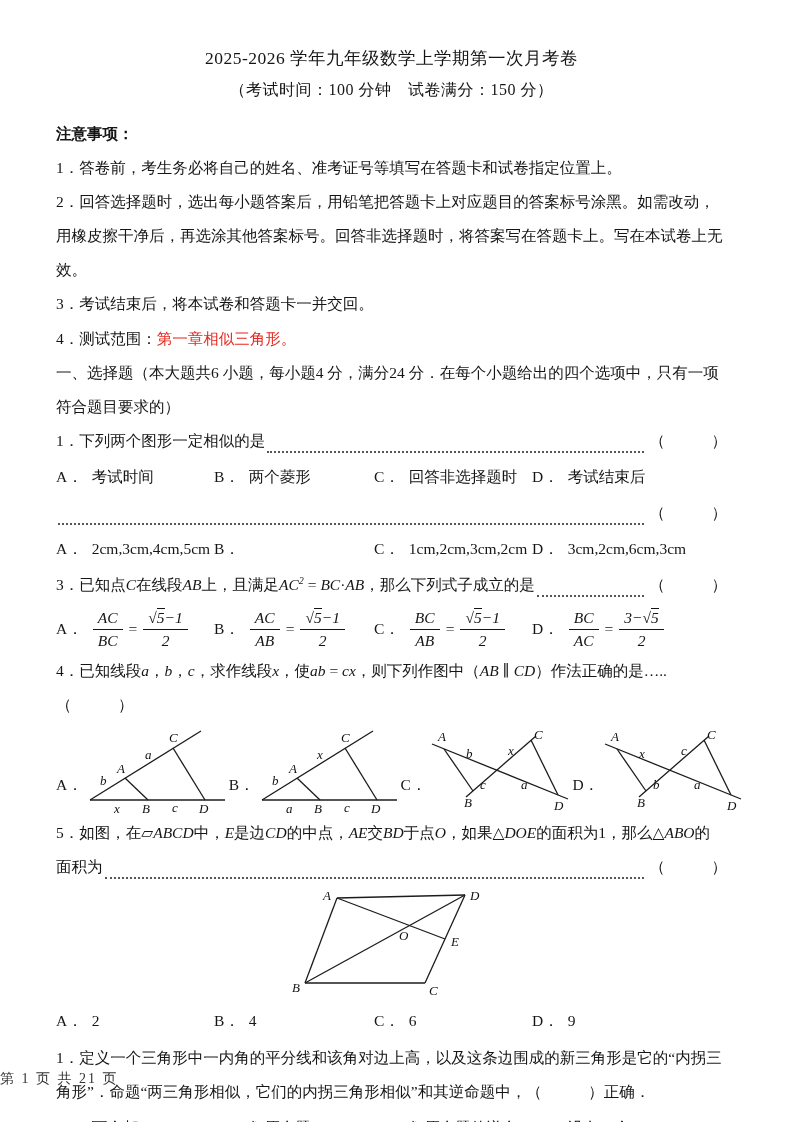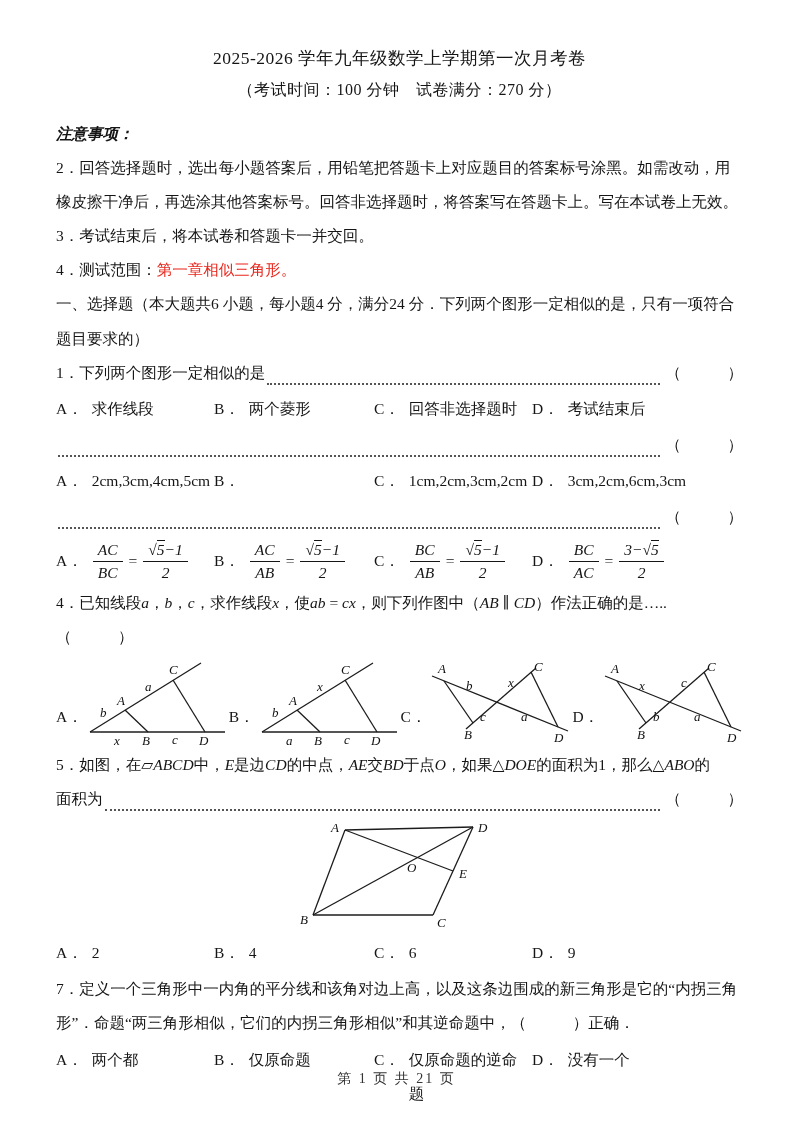--- a/index.html
+++ b/index.html
@@ -1,25 +1,25 @@
 <!DOCTYPE html>
 <html><head>
 <meta charset="utf-8">
 <style>
   html,body{margin:0;padding:0;background:#e9e9e9;}
   body{font-family:"Liberation Serif","DejaVu Serif",serif;}
   .page{
     position:relative;width:793px;height:1122px;background:#ffffff;
-    box-sizing:border-box;padding:46px 50px 0 56px;color:#151515;
+    box-sizing:border-box;padding:46px 66px 0 56px;color:#151515;
     font-size:15.5px;overflow:hidden;margin:0 auto;
   }
   .center{text-align:center;}
   .title{font-size:17.5px;letter-spacing:.5px;}
   .subtitle{font-size:16px;margin-top:10px;letter-spacing:.5px;}
-  .bold{font-weight:bold;font-style:italic;}
+  .bold{font-weight:bold;}
   .red{color:#e8281e;}
   .it{font-style:italic;}
   sup{font-size:.65em;}
   .blk{line-height:2.2;}
   .notice{margin-top:16px;}
   .qline{display:flex;align-items:flex-end;line-height:2.2;}
   .leader{flex:1 1 auto;min-width:24px;border-bottom:2px dotted #555;margin:0 6px 0 2px;transform:translateY(-5px);}
   .bracket{white-space:pre;}
   .optrow{display:flex;line-height:2.2;margin:2px 0;}
   .opt{display:flex;align-items:baseline;}
@@ -37,48 +37,49 @@
   .rad{border-top:1px solid #151515;}
   .sq{font-style:normal;}
   
   .figrow{display:flex;align-items:center;margin:6px 0 2px 0;}
   .figitem{display:flex;align-items:center;flex:1;}
   .figitem .lab{margin-right:4px;transform:translateY(14px);}
   svg{display:block;}
   svg line{stroke:#1c1c1c;stroke-width:1.3;}
   svg text{font-family:"Liberation Serif","DejaVu Serif",serif;font-style:italic;font-size:13px;fill:#111;}
   .q5figwrap{display:flex;justify-content:center;margin:4px 0 2px 0;}
-  .footer{position:absolute;left:0;right:0;bottom:34px;text-align:center;font-size:14px;color:#333;letter-spacing:2px;}
+  .footer{position:absolute;left:0;right:0;bottom:34px;text-align:left;font-size:14px;color:#333;letter-spacing:2px;}
 </style>
 </head>
 <body>
 
 <div class="page">
 
   <div class="center title">2025-2026 学年九年级数学上学期第一次月考卷</div>
-  <div class="center subtitle">（考试时间：100 分钟　试卷满分：270 分）</div>
+  <div class="center subtitle">（考试时间：100 分钟　试卷满分：150 分）</div>
 
   <div class="notice blk">
     <div class="bold">注意事项：</div>
+    <div class="blk">1．答卷前，考生务必将自己的姓名、准考证号等填写在答题卡和试卷指定位置上。</div>
     <div class="blk">2．回答选择题时，选出每小题答案后，用铅笔把答题卡上对应题目的答案标号涂黑。如需改动，用橡皮擦干净后，再选涂其他答案标号。回答非选择题时，将答案写在答题卡上。写在本试卷上无效。</div>
     <div class="blk">3．考试结束后，将本试卷和答题卡一并交回。</div>
     <div class="blk"><span>4．测试范围：</span><span class="red" style="color: rgb(232, 40, 30);">第一章相似三角形。</span></div>
   </div>
 
-  <div class="blk">一、选择题（本大题共6 小题，每小题4 分，满分24 分．下列两个图形一定相似的是，只有一项符合题目要求的）</div>
+  <div class="blk">一、选择题（本大题共6 小题，每小题4 分，满分24 分．在每个小题给出的四个选项中，只有一项符合题目要求的）</div>
 
   <div class="qline">
     <span>1．下列两个图形一定相似的是</span>
     <span class="leader"></span>
     <span class="bracket">（　　　）</span>
   </div>
   <div class="optrow">
     <span class="opt o1">
         <span class="lab">A．</span>
-        <span>求作线段</span>
+        <span>考试时间</span>
       </span>
     <span class="opt o2">
         <span class="lab">B．</span>
         <span>两个菱形</span>
       </span>
     <span class="opt o3">
         <span class="lab">C．</span>
         <span>回答非选择题时</span>
       </span>
     <span class="opt o4">
@@ -103,20 +104,21 @@
         <span class="lab">C．</span>
         <span>1cm,2cm,3cm,2cm</span>
       </span>
     <span class="opt o4">
         <span class="lab">D．</span>
         <span>3cm,2cm,6cm,3cm</span>
       </span>
   </div>
 
   <div class="qline">
+    <span><span>3．已知点</span><span class="it">C</span><span>在线段</span><span class="it">AB</span><span>上，且满足</span><span class="it">AC</span><sup class="it">2</sup><span> = </span><span class="it">BC</span><span>·</span><span class="it">AB</span><span>，那么下列式子成立的是</span></span>
     <span class="leader"></span>
     <span class="bracket">（　　　）</span>
   </div>
   <div class="eqrow">
     <span class="eq o1">
       <span class="lab">A．</span>
       <span class="frac">
           <span class="num">AC</span>
           <span class="den">BC</span>
         </span>
@@ -270,21 +272,21 @@
     <span class="opt o3">
         <span class="lab">C．</span>
         <span>6</span>
       </span>
     <span class="opt o4">
         <span class="lab">D．</span>
         <span>9</span>
       </span>
   </div>
 
-  <div class="blk">7．定义一个三角形中一内角的平分线和该角对边上高，以及这条边围成的新三角形是它的“内拐三角形”．命题“两三角形相似，它们的内拐三角形相似”和其逆命题中，（　　　）正确．</div>
+  <div class="blk">1．定义一个三角形中一内角的平分线和该角对边上高，以及这条边围成的新三角形是它的“内拐三角形”．命题“两三角形相似，它们的内拐三角形相似”和其逆命题中，（　　　）正确．</div>
   <div class="optrow">
     <span class="opt o1">
         <span class="lab">A．</span>
         <span>两个都</span>
       </span>
     <span class="opt o2">
         <span class="lab">B．</span>
         <span>仅原命题</span>
       </span>
     <span class="opt o3">

